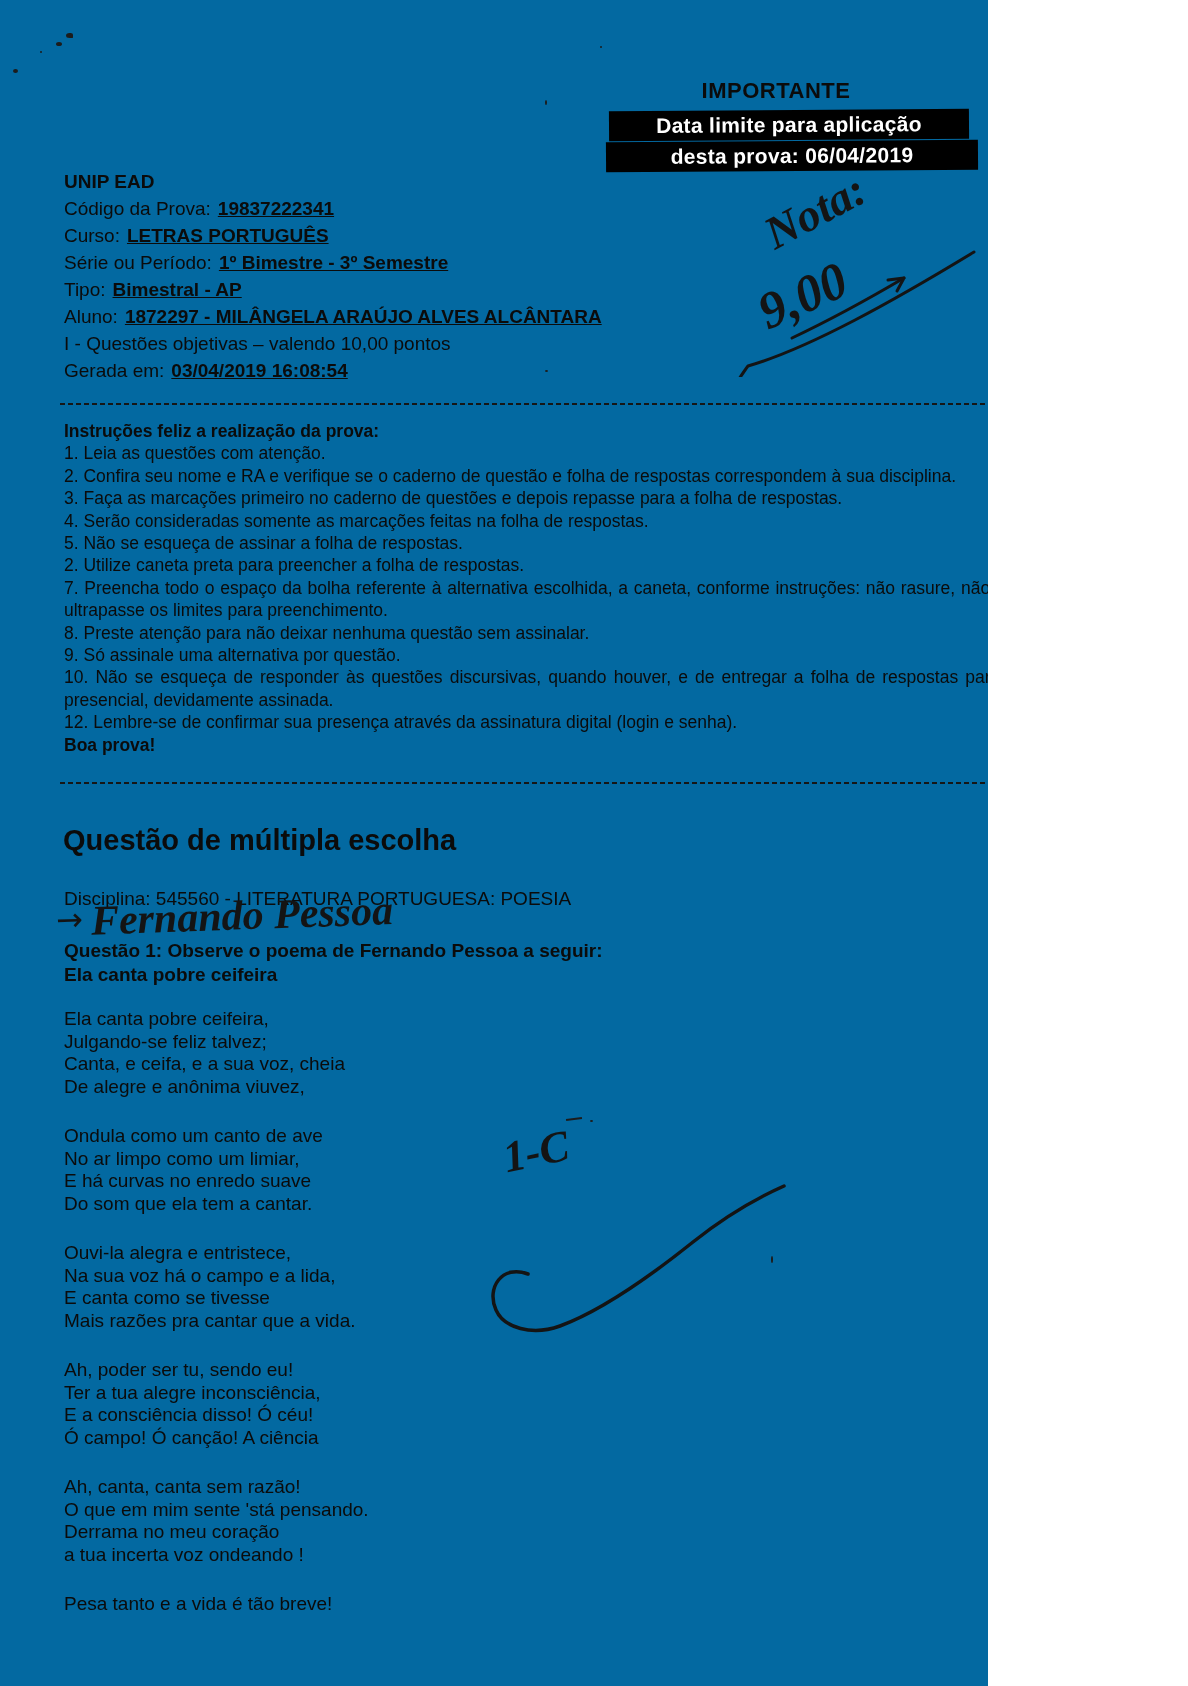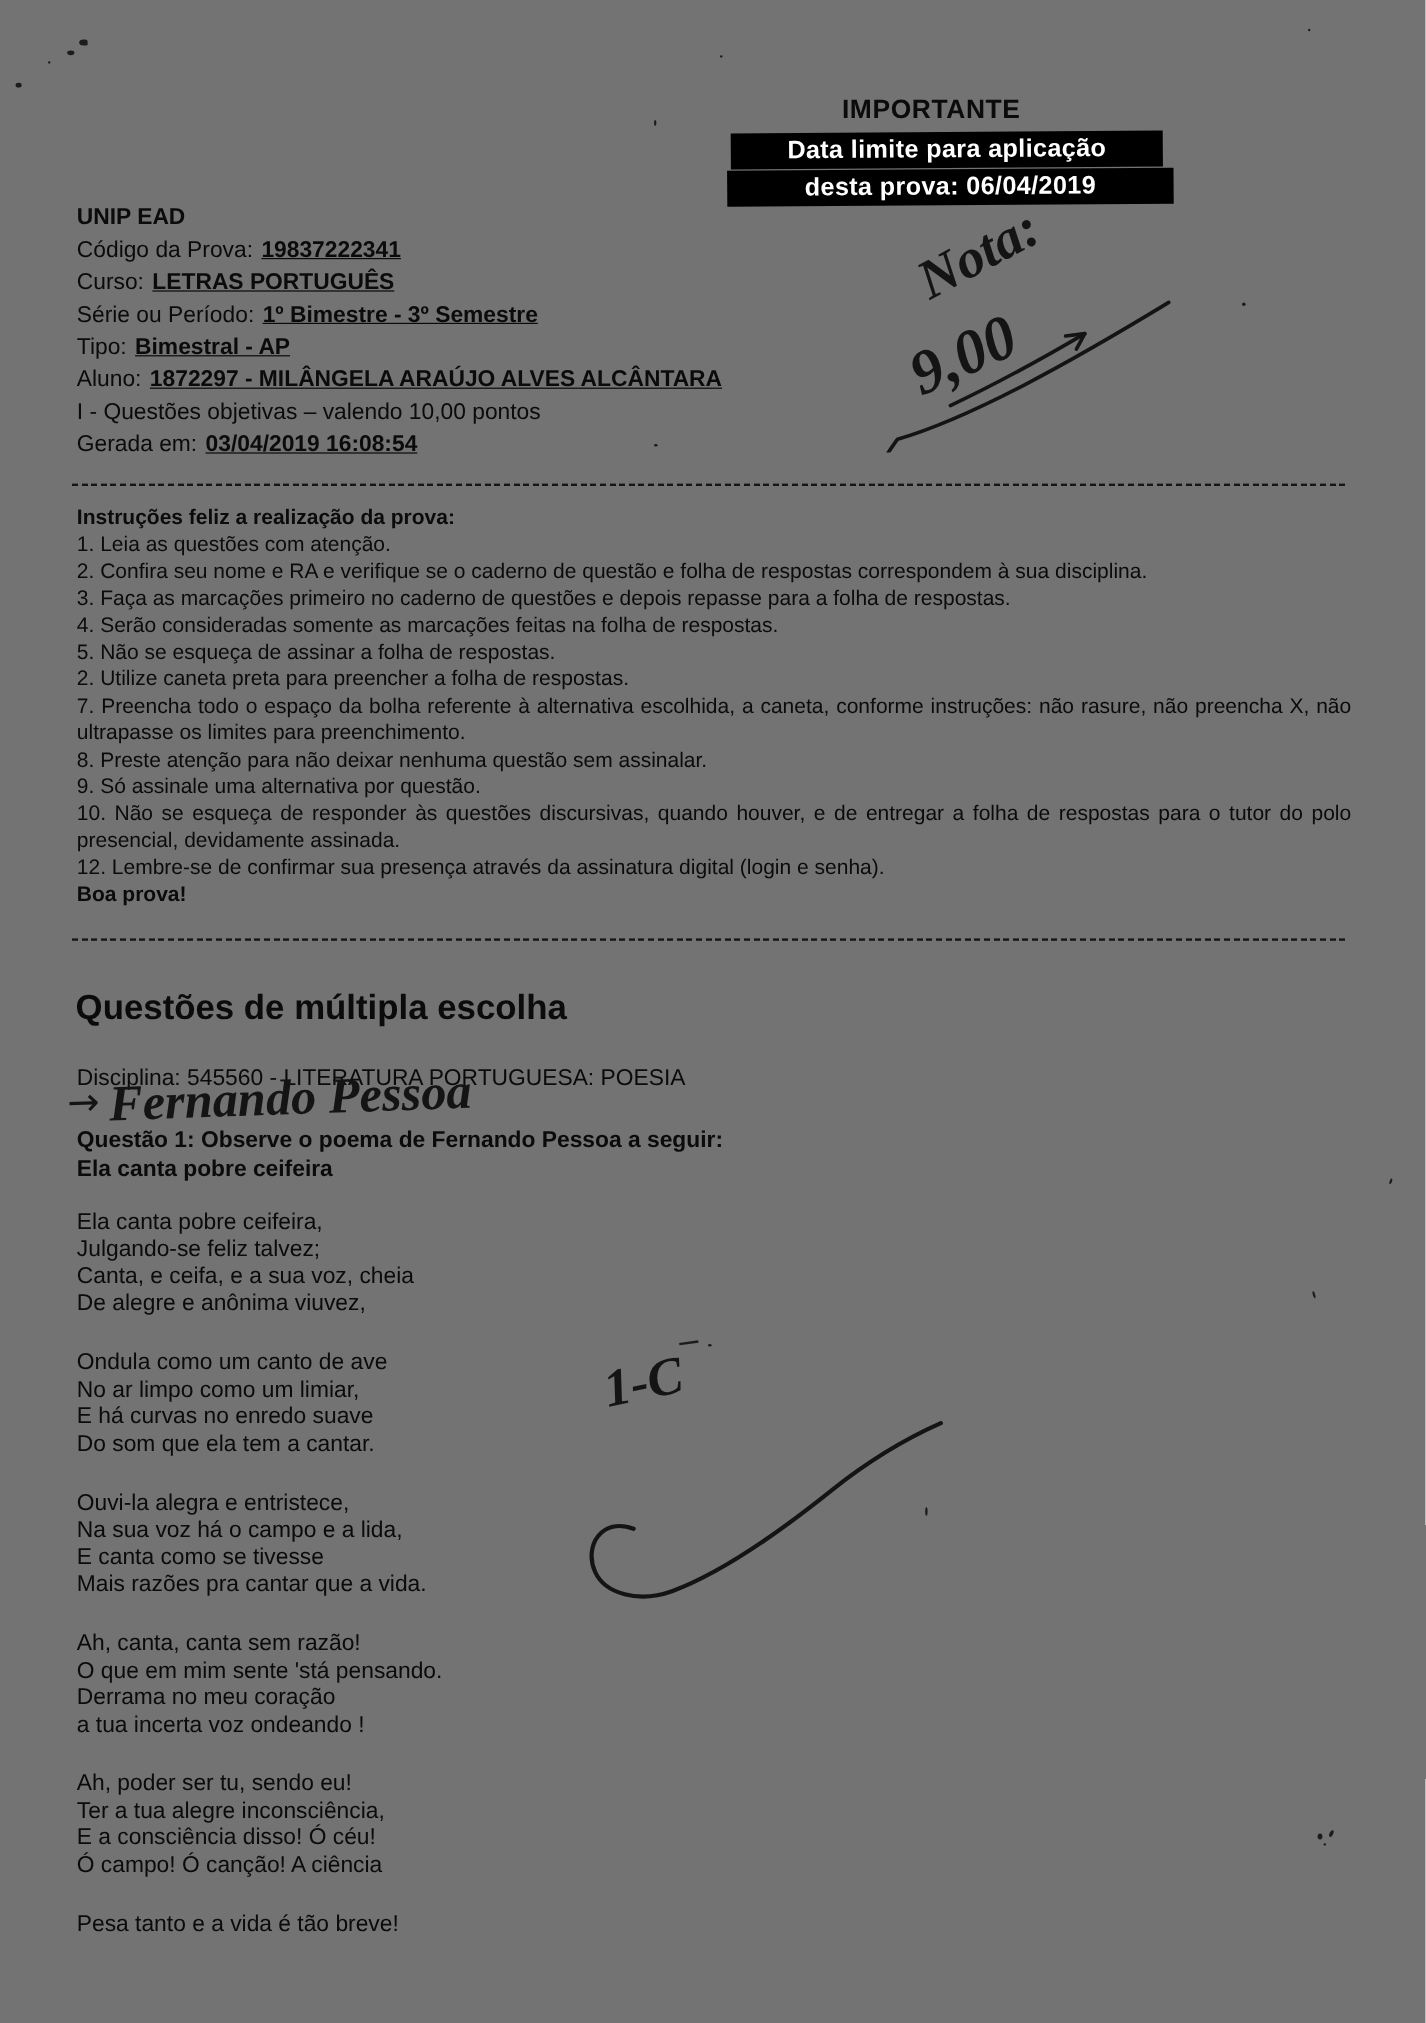--- a/index.html
+++ b/index.html
@@ -1,17 +1,17 @@
 <!DOCTYPE html>
 <html><head>
 <meta charset="utf-8">
 <style>
   html,body{margin:0;padding:0;background:#ffffff;}
   .page{
-    position:relative;width:1188px;height:1686px;background:#737373;
+    position:relative;width:988px;height:1686px;background:#0369a1;
     color:#0b0b0b;font-family:"Liberation Sans",sans-serif;overflow:hidden;
   }
   
   .importante{
     position:absolute;left:576px;top:78px;width:400px;text-align:center;
     font-size:22px;font-weight:bold;letter-spacing:.5px;
   }
   .banner-line{
     position:absolute;background:#000;color:#fff;font-weight:bold;
     font-size:21px;text-align:center;height:30px;line-height:30px;letter-spacing:.3px;
@@ -91,21 +91,21 @@
     <div class="iitem">5. Não se esqueça de assinar a folha de respostas.</div>
     <div class="iitem">2. Utilize caneta preta para preencher a folha de respostas.</div>
     <div class="iitem">7. Preencha todo o espaço da bolha referente à alternativa escolhida, a caneta, conforme instruções: não rasure, não preencha X, não ultrapasse os limites para preenchimento.</div>
     <div class="iitem">8. Preste atenção para não deixar nenhuma questão sem assinalar.</div>
     <div class="iitem">9. Só assinale uma alternativa por questão.</div>
     <div class="iitem">10. Não se esqueça de responder às questões discursivas, quando houver, e de entregar a folha de respostas para o tutor do polo presencial, devidamente assinada.</div>
     <div class="iitem">12. Lembre-se de confirmar sua presença através da assinatura digital (login e senha).</div>
     <div class="iclosing">Boa prova!</div>
   </div>
 
-  <div class="section-title">Questões de múltipla escolha</div>
+  <div class="section-title">Questão de múltipla escolha</div>
   <div class="discipline">Disciplina: 545560 - LITERATURA PORTUGUESA: POESIA</div>
 
   <div class="author-hw hw">
     <span class="arr">→</span><span>Fernando Pessoa</span>
   </div>
 
   <div class="q-lead">Questão 1: Observe o poema de Fernando Pessoa a seguir:</div>
   <div class="poem-title">Ela canta pobre ceifeira</div>
 
   <div class="poem">
@@ -121,30 +121,30 @@
       <div>E há curvas no enredo suave</div>
       <div>Do som que ela tem a cantar.</div>
     </div>
     <div class="stanza">
       <div>Ouvi-la alegra e entristece,</div>
       <div>Na sua voz há o campo e a lida,</div>
       <div>E canta como se tivesse</div>
       <div>Mais razões pra cantar que a vida.</div>
     </div>
     <div class="stanza">
+      <div>Ah, poder ser tu, sendo eu!</div>
+      <div>Ter a tua alegre inconsciência,</div>
+      <div>E a consciência disso! Ó céu!</div>
+      <div>Ó campo! Ó canção! A ciência</div>
+    </div>
+    <div class="stanza">
       <div>Ah, canta, canta sem razão!</div>
       <div>O que em mim sente 'stá pensando.</div>
       <div>Derrama no meu coração</div>
       <div>a tua incerta voz ondeando !</div>
-    </div>
-    <div class="stanza">
-      <div>Ah, poder ser tu, sendo eu!</div>
-      <div>Ter a tua alegre inconsciência,</div>
-      <div>E a consciência disso! Ó céu!</div>
-      <div>Ó campo! Ó canção! A ciência</div>
     </div>
     <div class="stanza">
       <div>Pesa tanto e a vida é tão breve!</div>
     </div>
   </div>
 
   <div class="answer-hw hw">1-C</div>
 
   <svg class="check-svg" width="330" height="170" viewBox="0 0 330 170">
     <path d="M 50 96 C 24 86, 8 110, 18 132 C 26 150, 54 158, 82 148 C 120 134, 170 100, 215 64 C 255 32, 288 16, 306 8" stroke="#141414" stroke-width="3.5" fill="none" stroke-linecap="round"></path>

